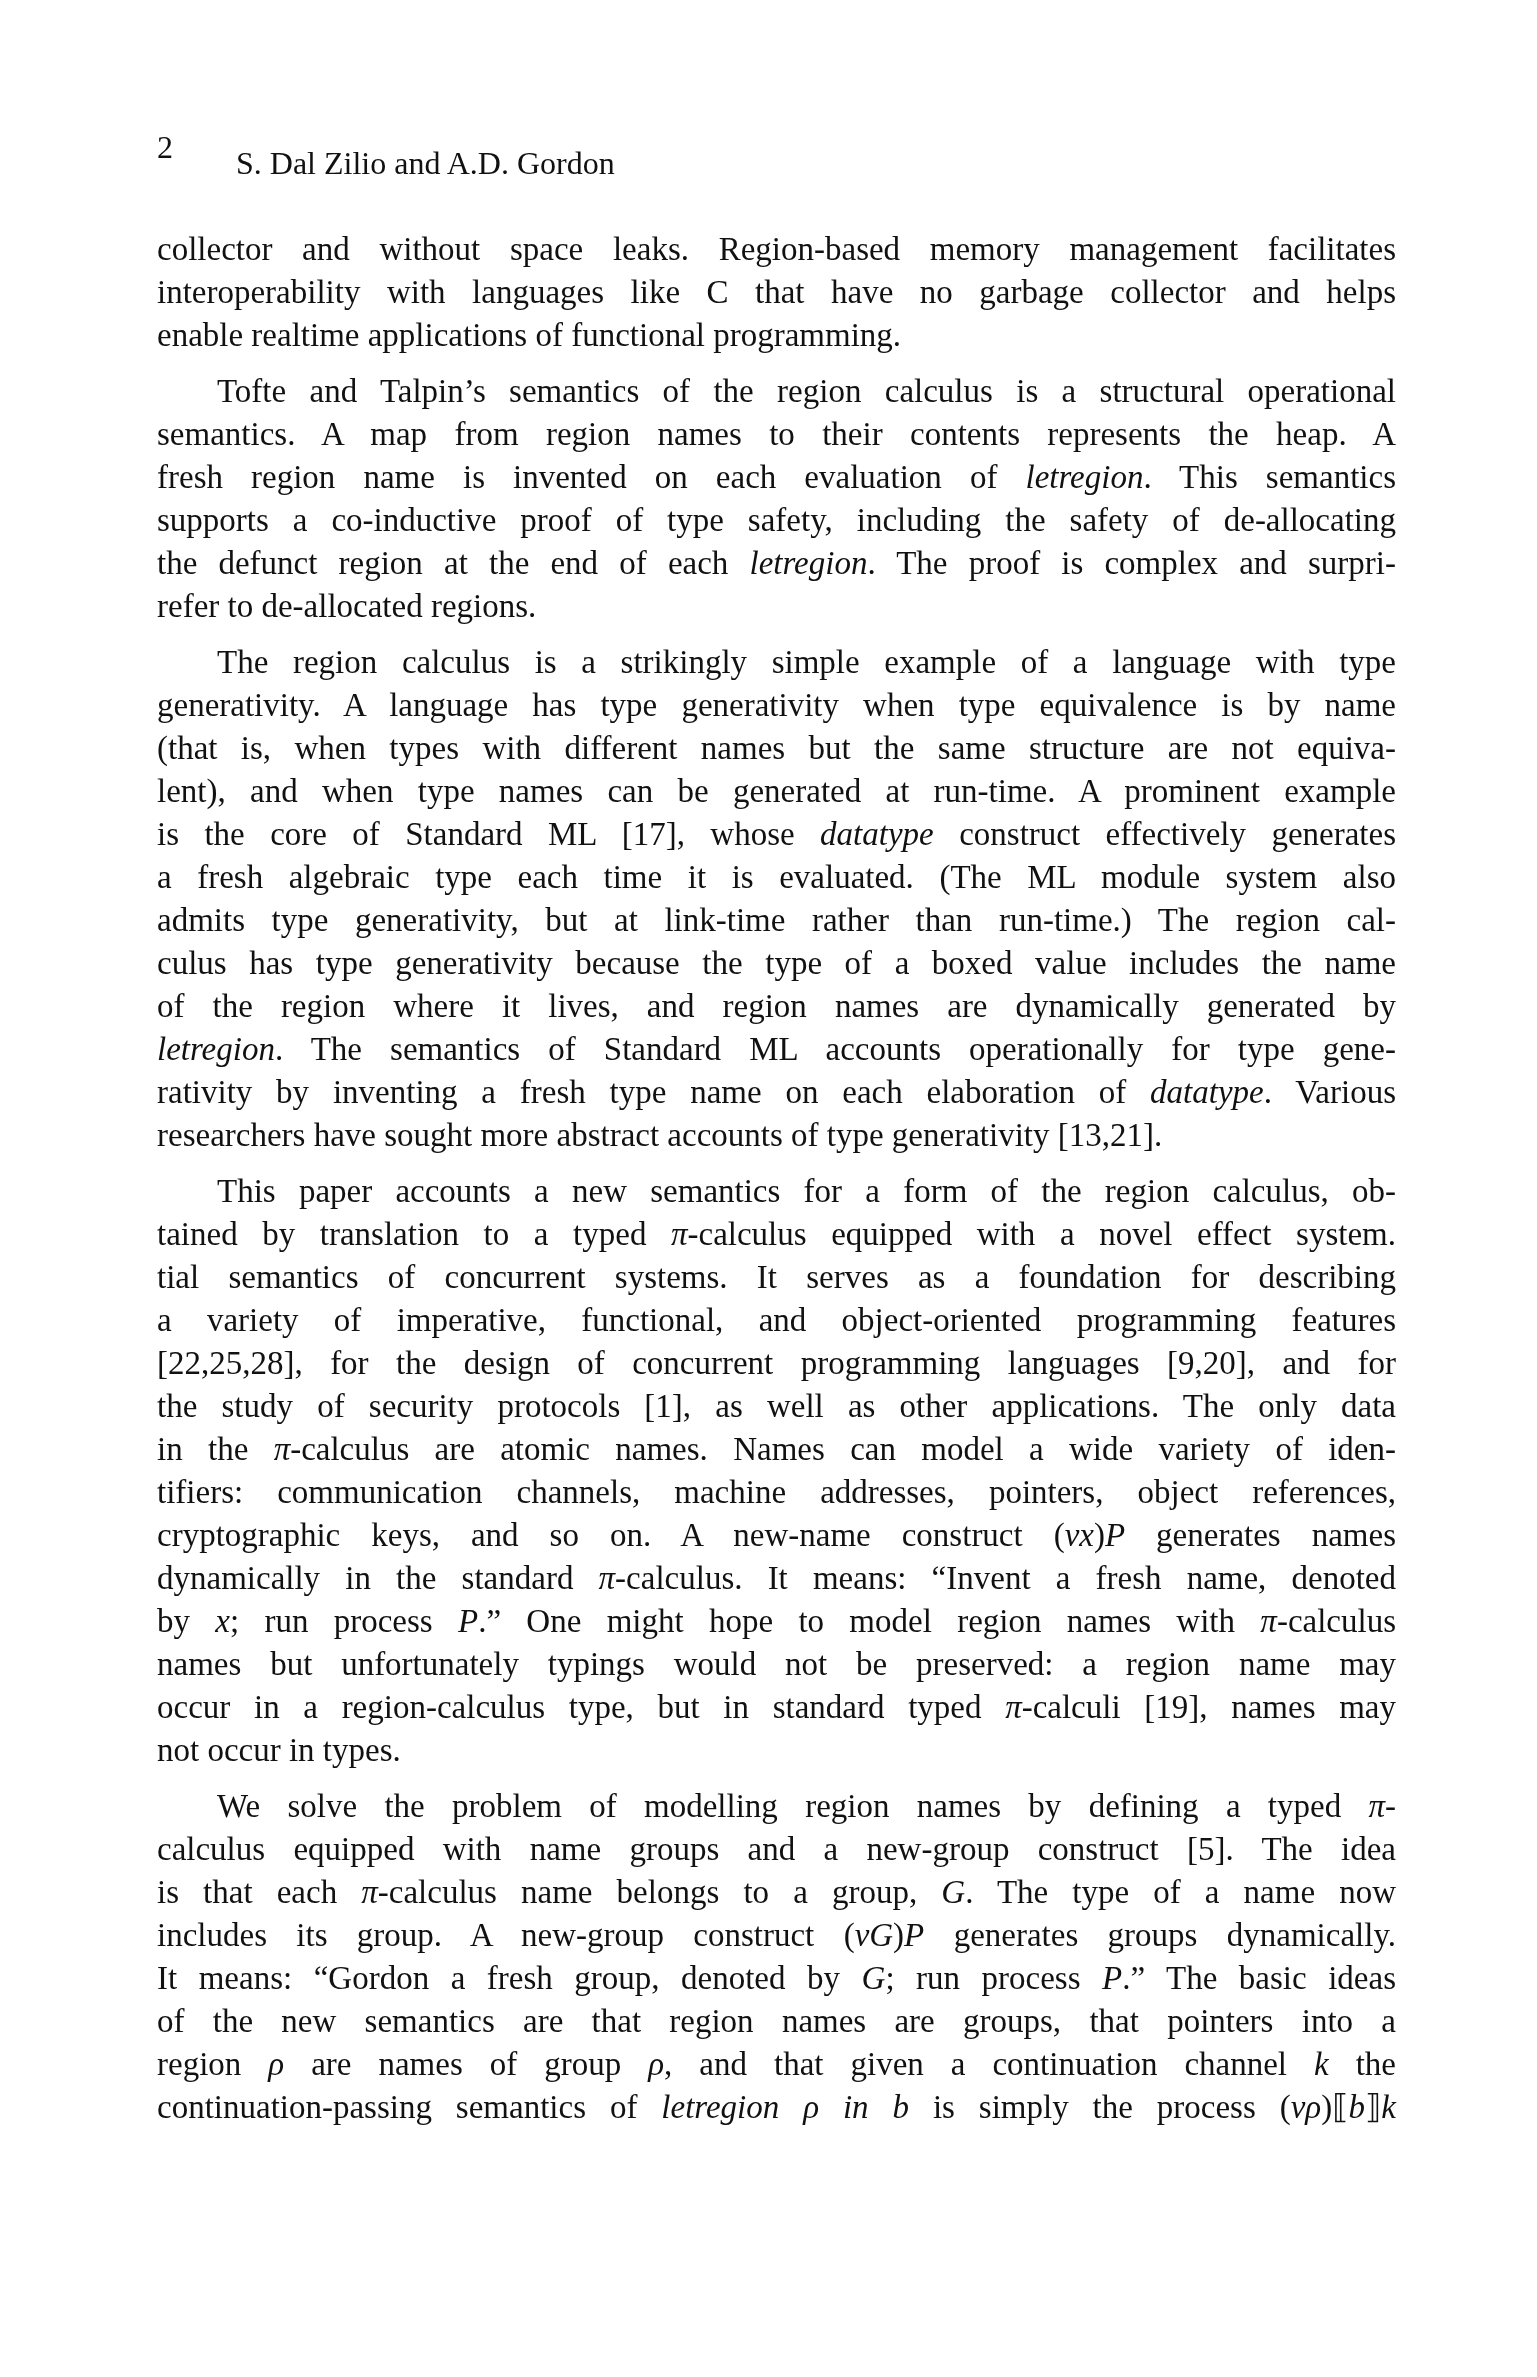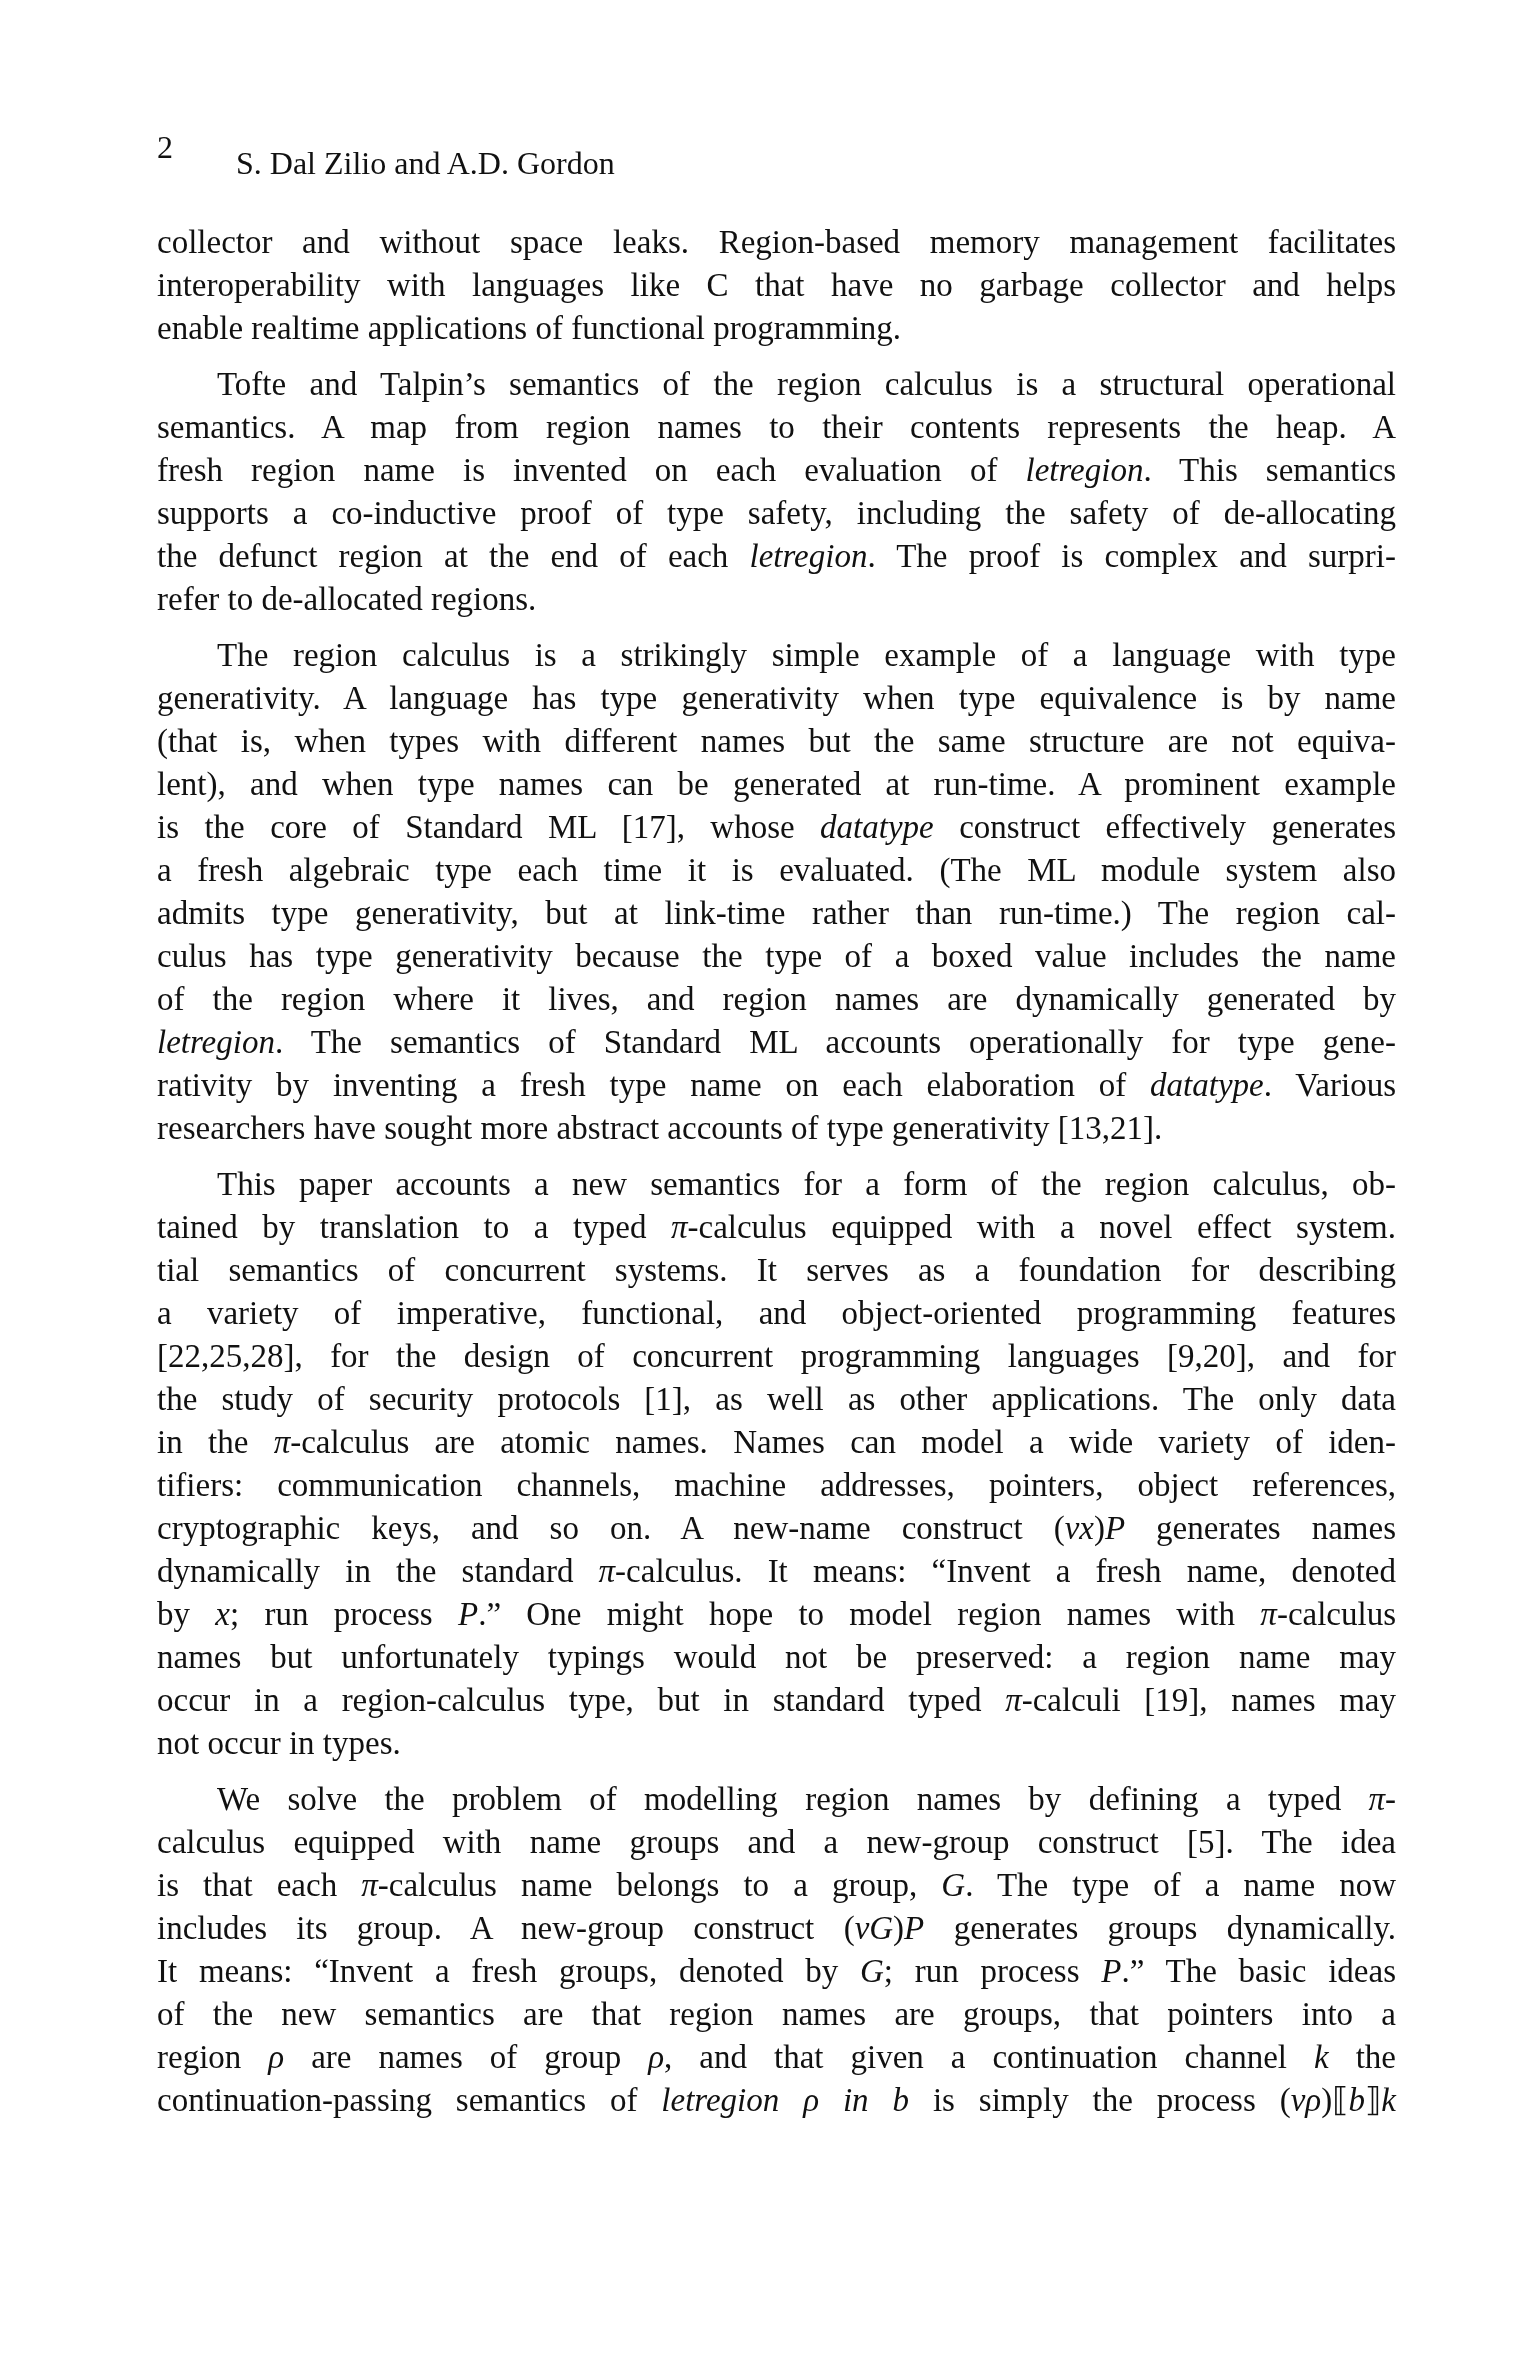--- a/index.html
+++ b/index.html
@@ -35,21 +35,21 @@
     left: 0;
     top: 0;
   }
   .running-authors {
     position: absolute;
     left: 79px;
     top: 16px;
   }
   .body-text {
     position: absolute;
-    top: 221px;
+    top: 228px;
     left: 0;
     width: 1239px;
   }
   .para {
     margin: 0 0 13px 0;
   }
   .line {
     display: block;
     height: 43px;
     line-height: 43px;
@@ -123,20 +123,20 @@
         <span class="line"><span>by </span><span class="seg-math">x</span><span>; run process </span><span class="seg-math">P</span><span>.” One might hope to model region names with </span><span class="seg-math">π</span><span>-calculus</span></span>
         <span class="line"><span>names but unfortunately typings would not be preserved: a region name may</span></span>
         <span class="line"><span>occur in a region-calculus type, but in standard typed </span><span class="seg-math">π</span><span>-calculi [19], names may</span></span>
         <span class="line last"><span>not occur in types.</span></span>
       </div>
       <div class="para">
         <span class="line indent"><span>We solve the problem of modelling region names by defining a typed </span><span class="seg-math">π</span><span>-</span></span>
         <span class="line"><span>calculus equipped with name groups and a new-group construct [5]. The idea</span></span>
         <span class="line"><span>is that each </span><span class="seg-math">π</span><span>-calculus name belongs to a group, </span><span class="seg-math">G</span><span>. The type of a name now</span></span>
         <span class="line"><span>includes its group. A new-group construct (</span><span class="seg-math">νG</span><span>)</span><span class="seg-math">P</span><span> generates groups dynamically.</span></span>
-        <span class="line"><span>It means: “Invent a fresh groups, denoted by </span><span class="seg-math">G</span><span>; run process </span><span class="seg-math">P</span><span>.” The basic ideas</span></span>
+        <span class="line"><span>It means: “Gordon a fresh group, denoted by </span><span class="seg-math">G</span><span>; run process </span><span class="seg-math">P</span><span>.” The basic ideas</span></span>
         <span class="line"><span>of the new semantics are that region names are groups, that pointers into a</span></span>
         <span class="line"><span>region </span><span class="seg-math">ρ</span><span> are names of group </span><span class="seg-math">ρ</span><span>, and that given a continuation channel </span><span class="seg-math">k</span><span> the</span></span>
         <span class="line"><span>continuation-passing semantics of </span><span class="seg-it">letregion ρ in b</span><span> is simply the process (</span><span class="seg-math">νρ</span><span>)⟦</span><span class="seg-math">b</span><span>⟧</span><span class="seg-math">k</span></span>
       </div>
     </div>
 </div>
 
 
 </body></html>

